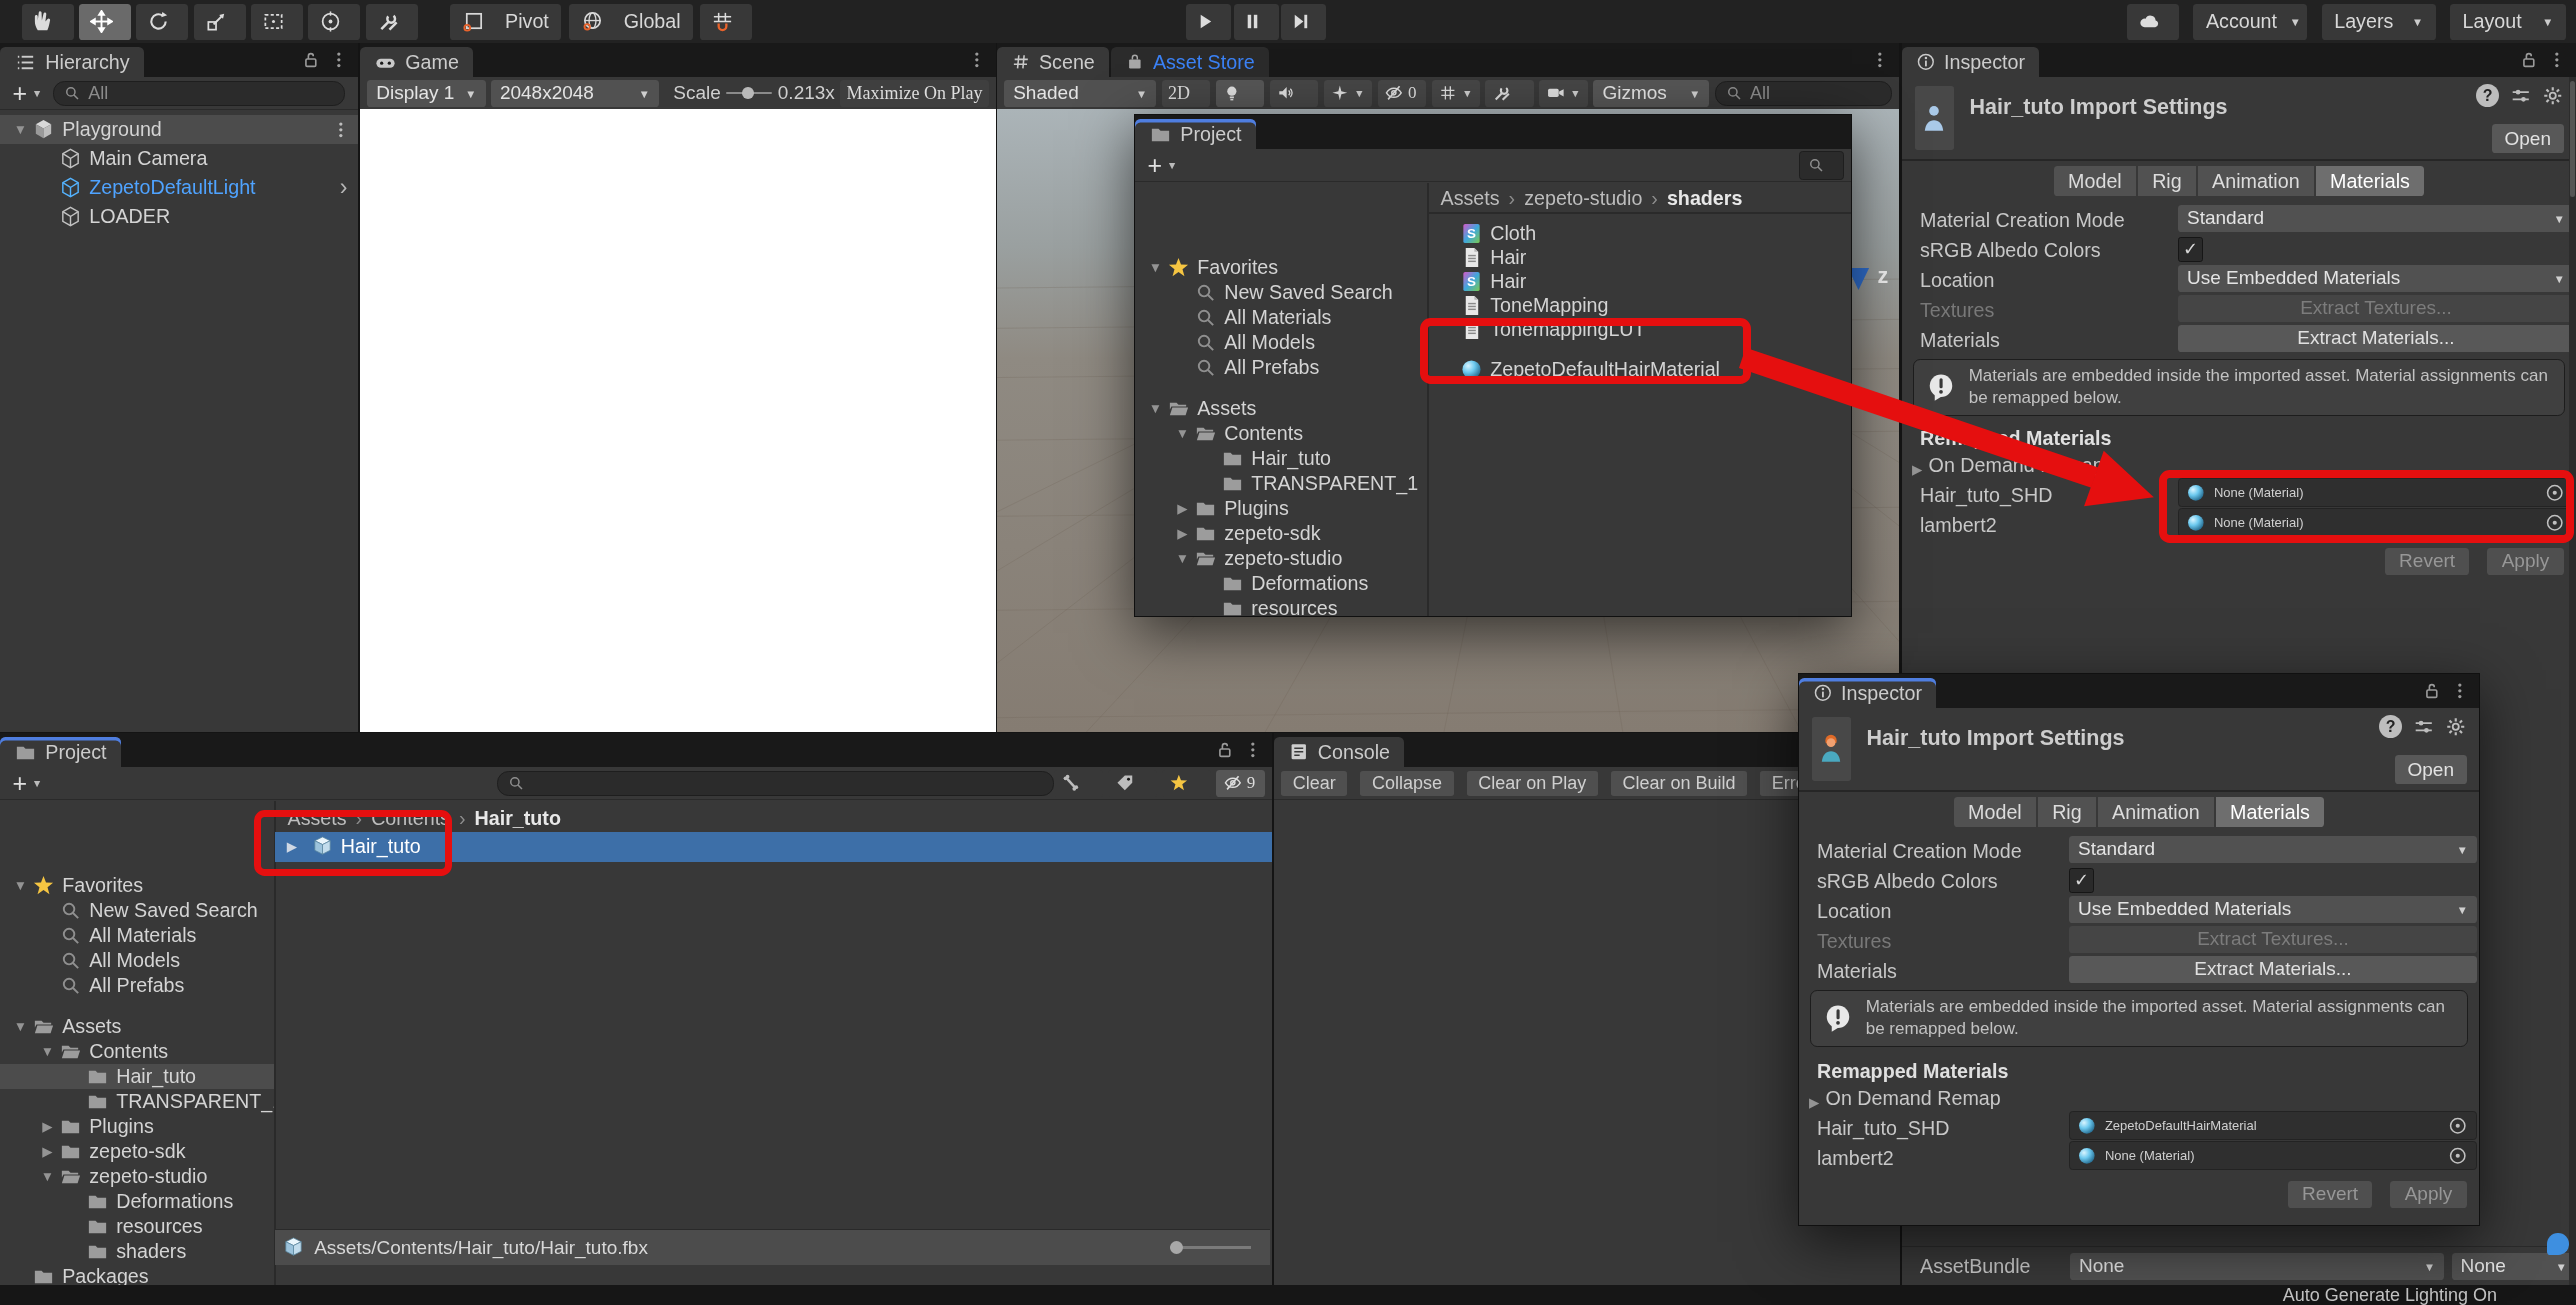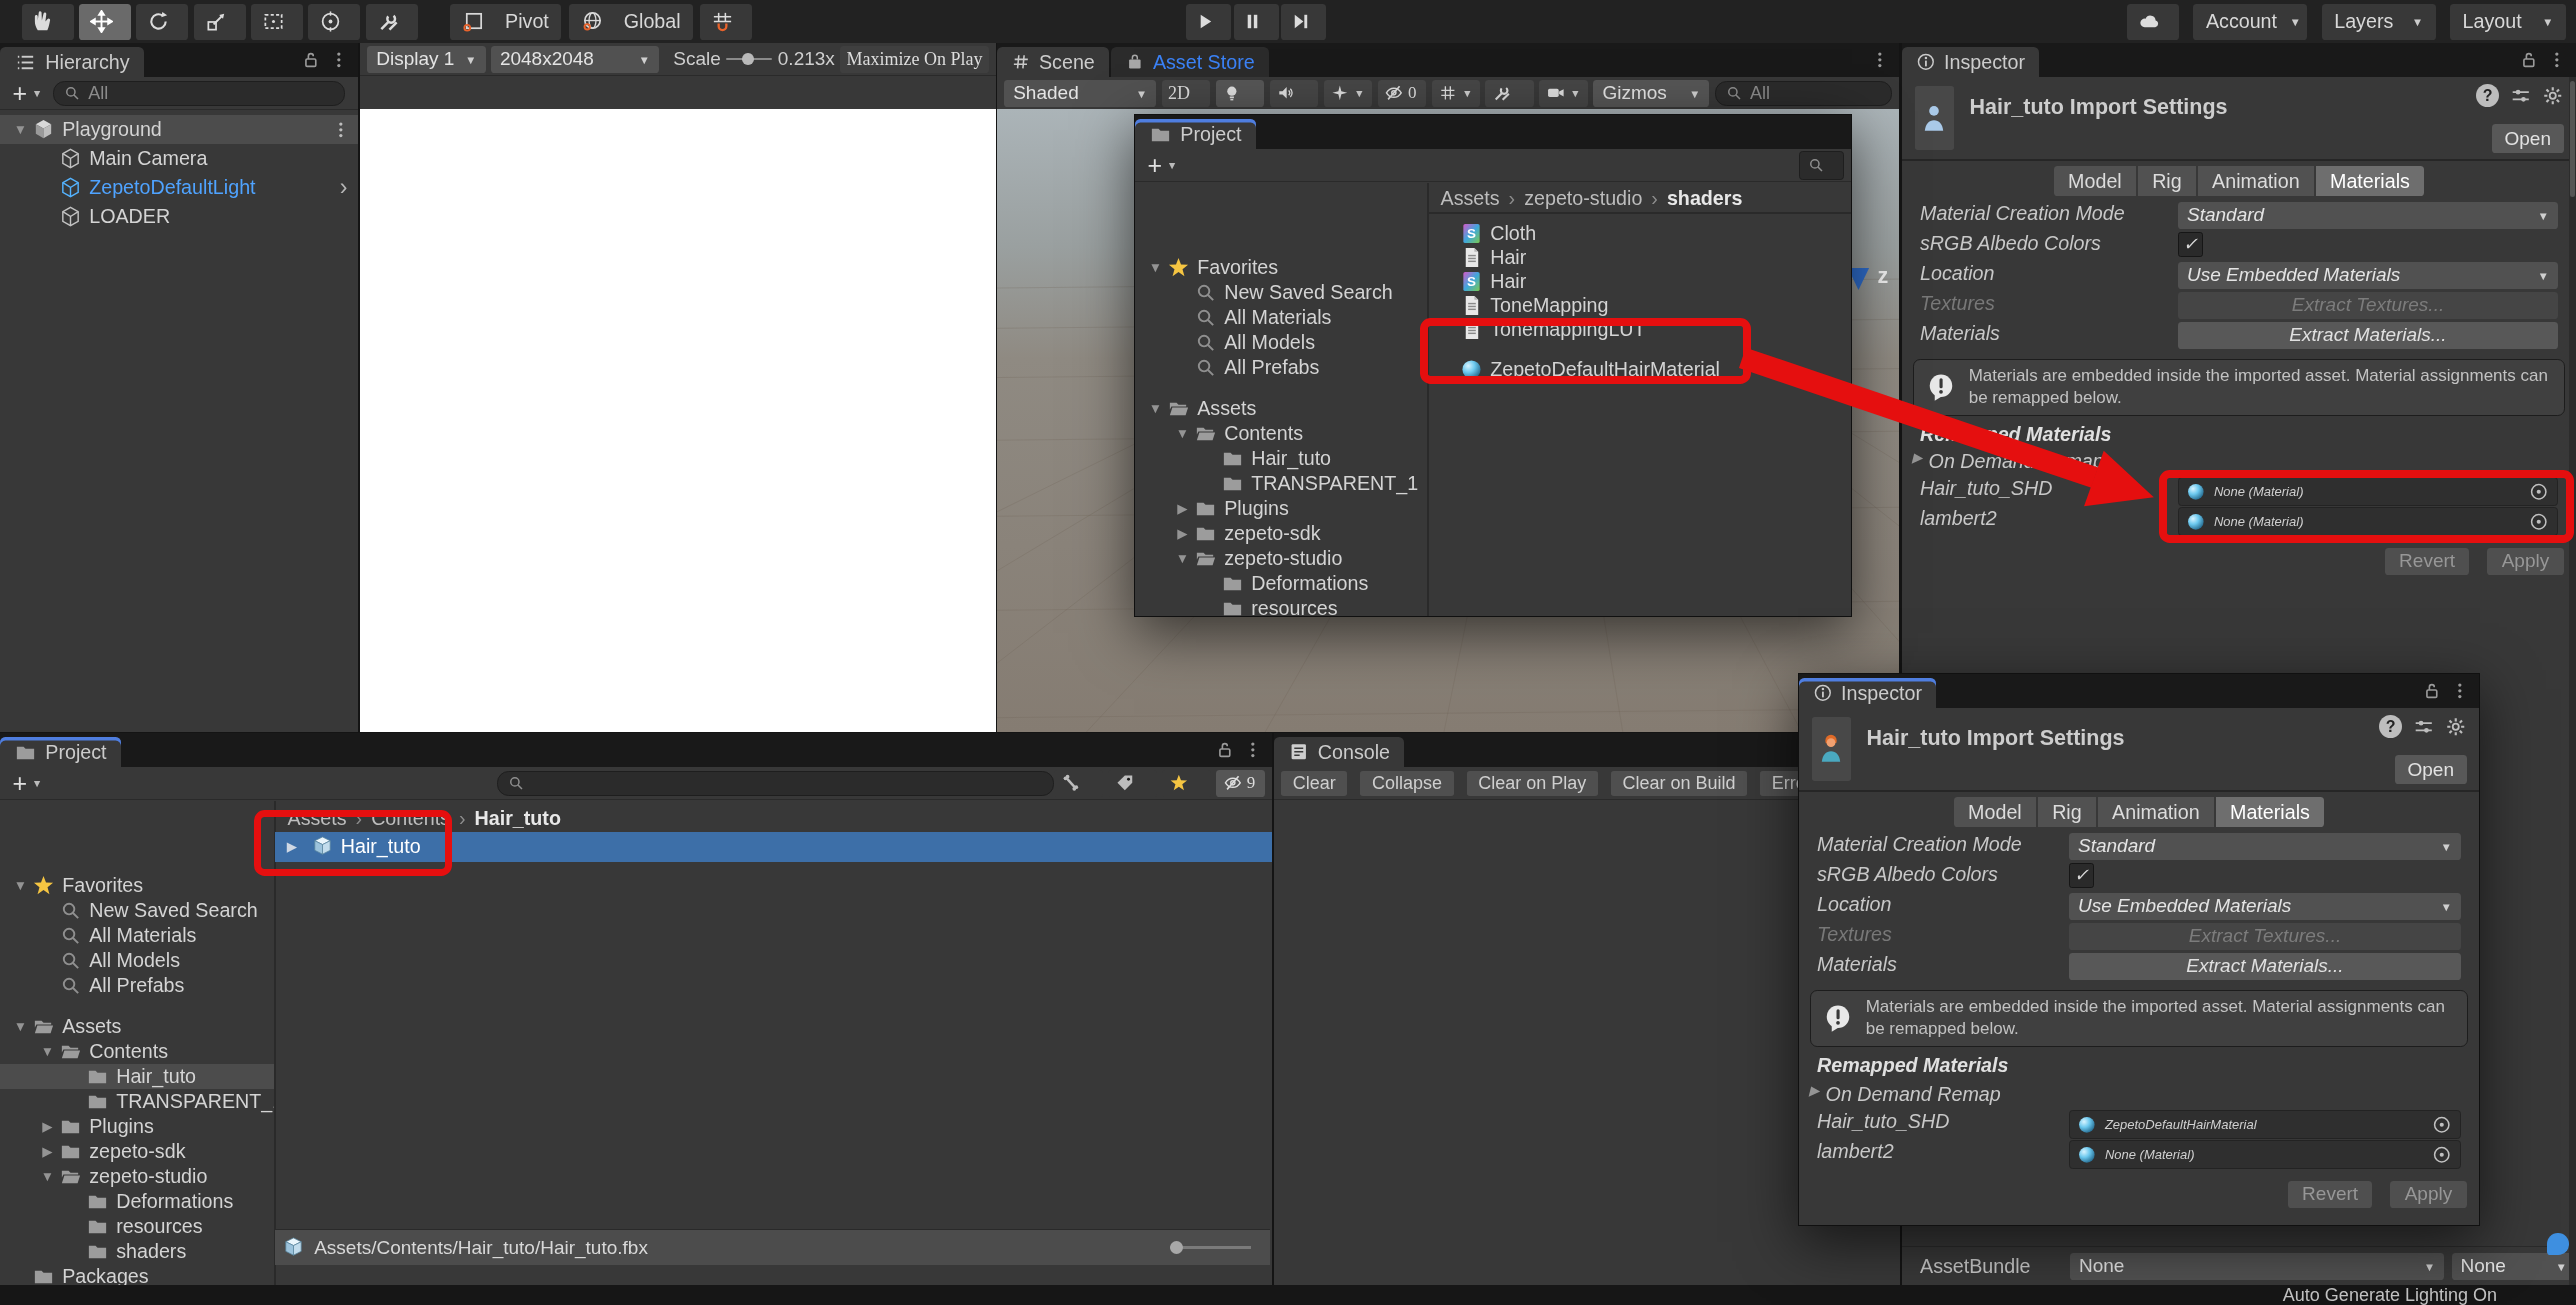--- a/index.html
+++ b/index.html
@@ -50,21 +50,21 @@
   .hdricons{position:absolute;right:12.5px;top:7.2px;display:flex;gap:10.7px;align-items:center;}
   .hicon{width:23px;height:23px;border-radius:50%;background:#bdbdbd;color:#232323;display:flex;align-items:center;
          justify-content:center;font-size:16px;font-weight:bold;}
   .openbtn{position:absolute;right:12.5px;top:47px;background:#585858;border-radius:3.6px;height:29px;
            padding:0 12.5px;display:flex;align-items:center;font-size:19px;color:#e2e2e2;}
   .insp-div{height:1.8px;background:#262626;}
   .segrow{display:flex;justify-content:center;align-items:center;height:41px;gap:1.8px;}
   .seg{background:#515151;height:30px;display:flex;align-items:center;padding:0 14.3px;font-size:19.7px;color:#dcdcdc;}
   .seg.first{border-radius:3.6px 0 0 3.6px;} .seg.last{border-radius:0 3.6px 3.6px 0;}
   .seg.active{background:#6e6e6e;color:#ffffff;}
-  .irow{display:flex;align-items:flex-start;height:30px;padding-right:18px;font-style:italic;}
+  .irow{display:flex;align-items:flex-end;height:30px;padding-right:2px;}
   .ilabel{width:258px;flex:none;padding-left:18px;font-size:19.7px;color:#c8c8c8;white-space:nowrap;}
   .float-insp .ilabel{width:252px;}
   .ilabel.dim{color:#787878;}
   .bold{font-weight:bold;color:#e0e0e0;}
   .ictrl{flex:1;display:flex;align-items:center;}
   .checkbox{width:23px;height:23px;background:#2a2a2a;border:0.9px solid #161616;border-radius:2.7px;
             display:flex;align-items:center;justify-content:center;color:#d8d8d8;font-size:18px;}
   .pushbtn{flex:1;background:#585858;border-radius:3.6px;height:27px;display:flex;align-items:center;
            justify-content:center;font-size:19px;color:#e0e0e0;}
   .pushbtn.disabled{background:#454545;color:#7c7c7c;}
@@ -524,20 +524,33 @@
         <span class="tarrow"></span>
         <svg class="ic ic-cube" viewBox="0 0 26 26" width="23" height="23">
           <use href="#i-cube"></use>
         </svg>
         <span class="tlbl">LOADER</span>
       </div>
     </div>
 </div>
 
 <div class="panel" style="left:360px;top:43px;width:636px;height:689px;">
+  <div class="tabstrip">
+    <div class="tab">
+        <svg class="ic" style="margin:0;color:#c9c9c9" viewBox="0 0 26 26" width="23" height="23">
+          <use href="#i-pad"></use>
+        </svg>
+        <span>Game</span>
+      </div>
+    <div class="striptools">
+        <svg class="ic" style="color:#9a9a9a;width:19.7px;height:19.7px;margin:0" viewBox="0 0 22 22" width="19.7" height="19.7">
+          <use href="#i-kebab"></use>
+        </svg>
+      </div>
+  </div>
   <div class="toolbar">
     <div class="dd" style="width:114px">
         <span>Display 1</span>
         <span class="caret">▼</span>
       </div>
     <div class="dd" style="width:250px">
         <span>2048x2048</span>
         <span class="caret">▼</span>
       </div>
     <span style="margin-left:9px;color:#cfcfcf;font-size:19px;">Scale</span>

